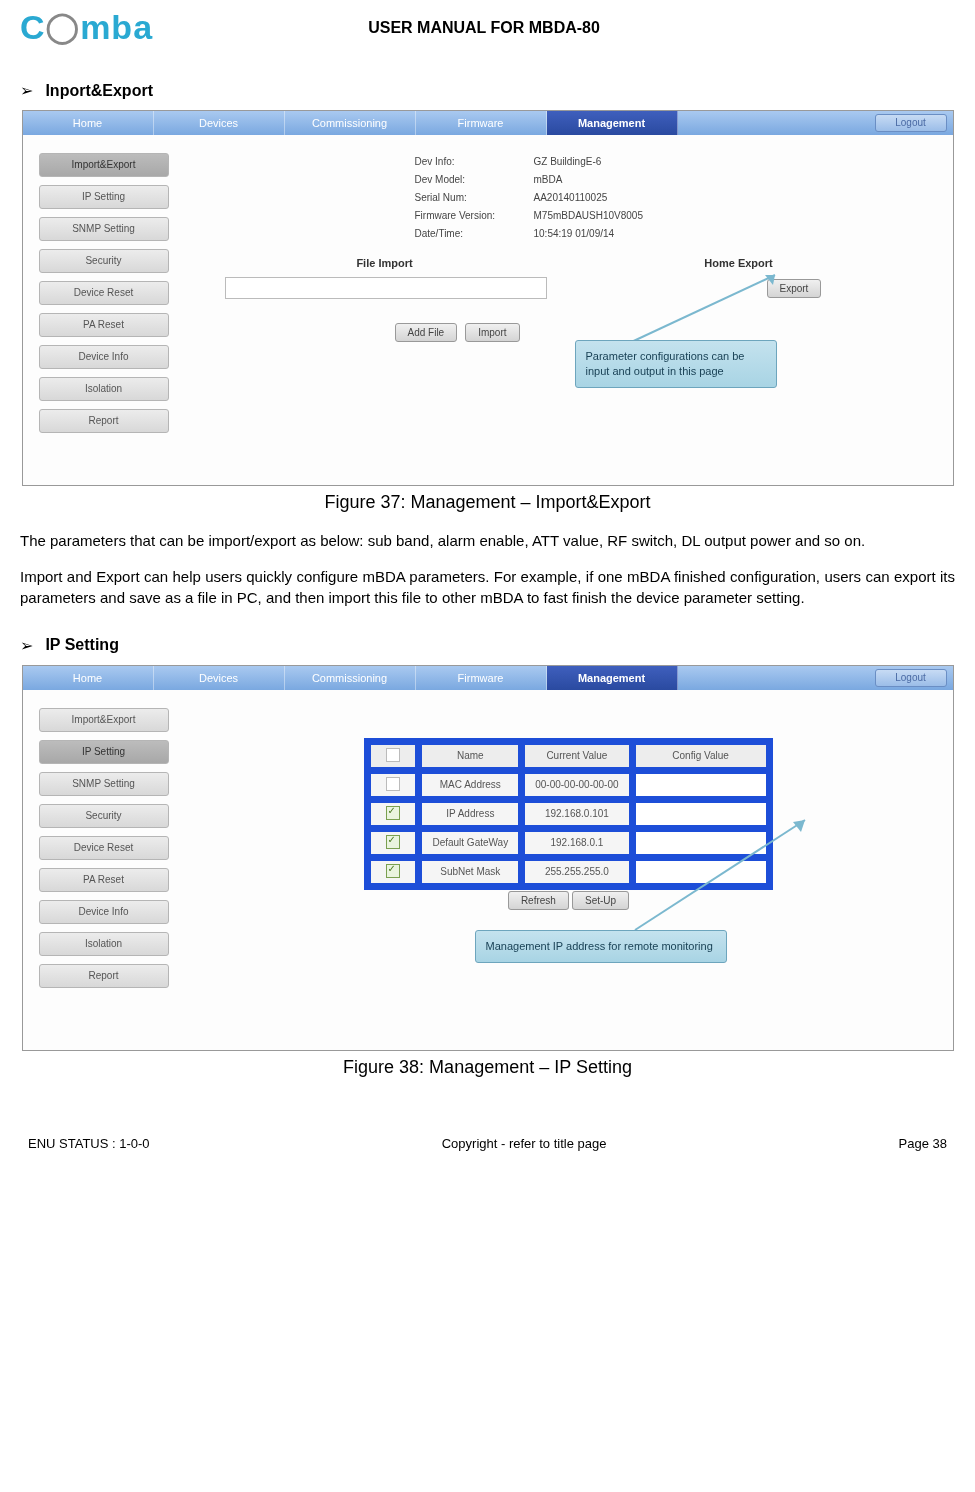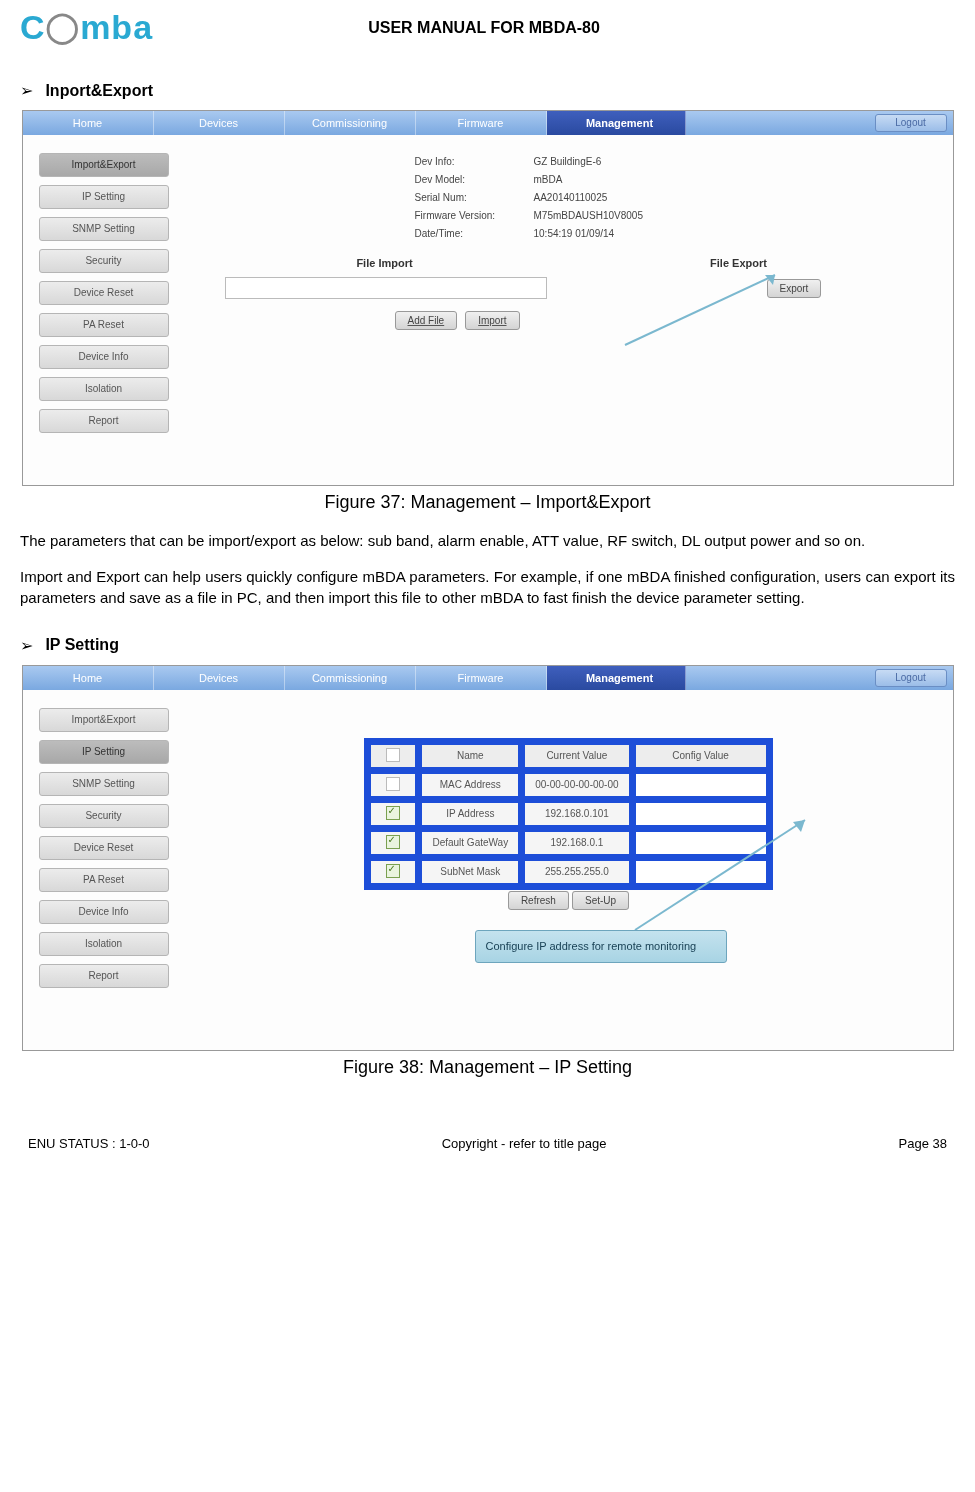--- a/index.html
+++ b/index.html
@@ -66,21 +66,20 @@
     flex: 0 0 130px;
     text-align: center;
     line-height: 24px;
     color: #fff;
     font-size: 11px;
     border-right: 1px solid rgba(255,255,255,0.4);
   }
   .nav-item.active {
     background: linear-gradient(#3f5fbd, #2a4aa0);
     font-weight: bold;
-    padding-left: 8px;
   }
   .nav-spacer { flex: 1; }
   .logout-btn {
     flex: 0 0 70px;
     margin: 3px 6px;
     background: linear-gradient(#c7dbf4, #9bbde8);
     border: 1px solid #6a8ec4;
     border-radius: 3px;
     text-align: center;
     line-height: 16px;
@@ -150,22 +149,21 @@
     border: 1px solid #999;
     border-radius: 3px;
     padding: 3px 12px;
     font-size: 10px;
     color: #444;
   }
   .btn-row {
     display: flex;
     gap: 8px;
     margin-left: 180px;
-    margin-top: 12px;
-    text-decoration: underline;
+    margin-top: 24px;
   }
   .callout {
     position: absolute;
     background: linear-gradient(#c4e2ee, #a8d4e4);
     border: 1px solid #6da5bd;
     border-radius: 3px;
     padding: 8px 10px;
     font-size: 11px;
     color: #1a4256;
     width: 180px;
@@ -272,36 +270,39 @@
               <span class="info-label">Firmware Version:</span>
               <span>M75mBDAUSH10V8005</span>
             </div>
           <div class="info-row">
               <span class="info-label">Date/Time:</span>
               <span>10:54:19 01/09/14</span>
             </div>
         </div>
         <div class="file-headers">
           <div class="fh-import">File Import</div>
-          <div class="fh-export">File Export</div>
+          <div class="fh-export">Home Export</div>
         </div>
         <div class="file-row">
           <div class="text-input"></div>
           <div style="flex:0 0 220px"></div>
           <div class="gray-btn">Export</div>
         </div>
         <div class="btn-row">
           <div class="gray-btn">Add File</div>
           <div class="gray-btn">Import</div>
         </div>
 
         <svg class="arrow-line" style="left:430px; top:130px;" width="200" height="90">
           <polyline points="10,80 160,10" stroke="#7bb8cf" stroke-width="2" fill="none"></polyline>
           <polygon points="160,10 150,10 158,20" fill="#7bb8cf"></polygon>
         </svg>
+        <div class="callout" style="left:390px; top:205px;">
+          <span>Parameter configurations can be input and output in this page</span>
+        </div>
       </div>
     </div>
   </div>
   <div class="caption">Figure 37: Management – Import&amp;Export</div>
 
   <p class="body-text">The parameters that can be import/export as below: sub band, alarm enable, ATT value, RF switch, DL output power and so on.</p>
   <p class="body-text">Import and Export can help users quickly configure mBDA parameters. For example, if one mBDA finished configuration, users can export its parameters and save as a file in PC, and then import this file to other mBDA to fast finish the device parameter setting.</p>
 
   <div class="section-head">
     <span class="chevron">➢</span>
@@ -368,21 +369,21 @@
         <div style="text-align:center; margin-top:4px;">
           <span class="gray-btn">Refresh</span>
           <span class="gray-btn">Set-Up</span>
         </div>
 
         <svg class="arrow-line" style="left:430px; top:120px;" width="220" height="130">
           <polyline points="20,120 190,10" stroke="#7bb8cf" stroke-width="2" fill="none"></polyline>
           <polygon points="190,10 178,12 186,22" fill="#7bb8cf"></polygon>
         </svg>
         <div class="callout" style="left:290px; top:240px; width:230px;">
-          <span>Configure IP address for remote monitoring</span>
+          <span>Management IP address for remote monitoring</span>
         </div>
       </div>
     </div>
   </div>
   <div class="caption">Figure 38: Management – IP Setting</div>
 
   <div class="footer">
     <span>ENU STATUS : 1-0-0</span>
     <span>Copyright - refer to title page</span>
     <span>Page 38</span>

